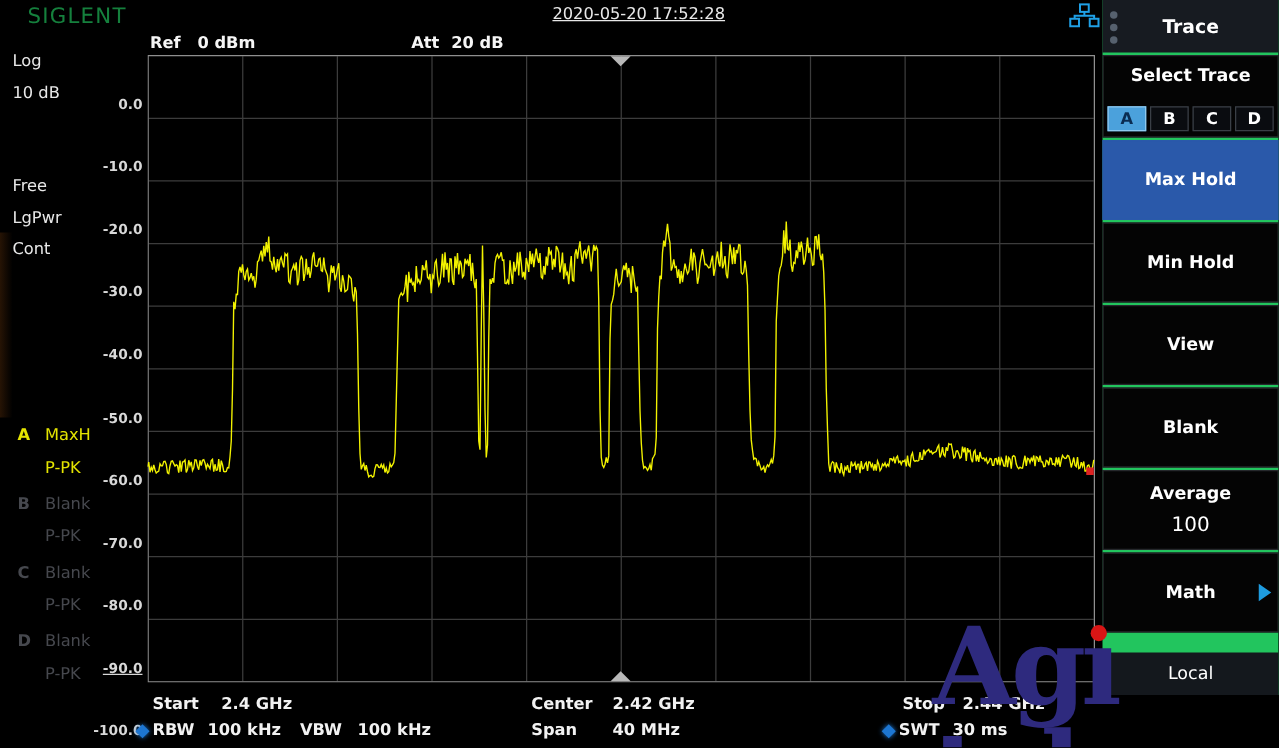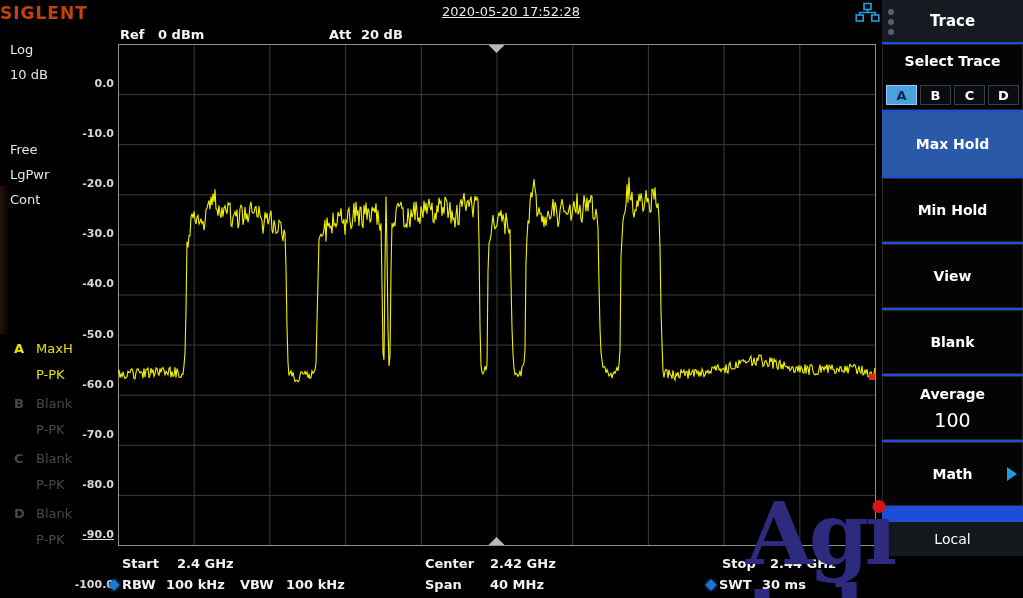--- a/index.html
+++ b/index.html
@@ -1,21 +1,21 @@
 <!DOCTYPE html>
 <html><head>
 <meta charset="utf-8">
 <style>
   html,body{margin:0;padding:0;background:#000;}
   .screen{position:relative;width:1023px;height:598px;background:#000;overflow:hidden;
           font-family:"DejaVu Sans","Liberation Sans",sans-serif;color:#fff;}
   .abs{position:absolute;white-space:nowrap;}
 
   
-  .brand{left:0;top:3px;font-size:17px;font-weight:bold;letter-spacing:1px;color:#c2410c;}
+  .brand{left:22px;top:3px;font-size:17px;font-weight:normal;letter-spacing:1px;color:#15803d;}
   .datetime{left:380px;top:4px;width:262px;text-align:center;font-size:13px;color:#e8e8e8;text-decoration:underline;}
   .lan-icon{left:855px;top:2px;}
 
   
   .hdr-lbl{font-size:13px;font-weight:bold;color:#f5f5f5;top:27px;}
 
   
   .side-lbl{left:10px;font-size:13px;color:#e8e8e8;}
   .legend{font-size:13px;color:#46484e;}
   .legend .tl{font-weight:bold;}
@@ -26,40 +26,40 @@
   .ytick{position:absolute;width:50px;left:64px;text-align:right;font-size:11px;
          font-weight:bold;color:#d8d8d8;margin-top:40px;}
 
   
   .ft{font-size:13px;font-weight:bold;color:#f2f2f2;}
   .row1{top:556px;} .row2{top:577px;}
   .dia{position:absolute;width:8px;height:8px;background:#1d76d2;transform:rotate(45deg);
        box-shadow:0 0 4px #1d76d2;}
 
   
-  .menu{position:absolute;left:882px;top:0;width:141px;height:556px;background:#1d4ed8;
+  .menu{position:absolute;left:882px;top:0;width:141px;height:556px;background:#22c55e;
         display:flex;flex-direction:column;box-sizing:border-box;}
   .menu-header{height:42px;min-height:42px;background:#171b21;position:relative;
                display:flex;align-items:center;justify-content:center;}
   .menu-dots{position:absolute;left:6px;top:9px;display:flex;flex-direction:column;gap:4px;}
   .menu-dots i{width:6px;height:6px;border-radius:50%;background:#56616e;}
   .menu-title{color:#fff;font-weight:bold;font-size:15px;}
   .select-block{height:66px;min-height:66px;margin-top:2px;background:#040404;
                 border:1px solid #26282c;box-sizing:border-box;display:flex;
                 flex-direction:column;justify-content:space-between;padding:8px 2px 4px 2px;}
   .select-lbl{text-align:center;font-weight:bold;font-size:14px;color:#fff;}
   .trace-btns{display:flex;gap:3px;padding:0 1px;}
   .tbtn{flex:1;height:20px;line-height:20px;text-align:center;font-size:13px;font-weight:bold;
         color:#fff;background:#0a0c10;border:1px solid #3a3f46;box-sizing:border-box;cursor:pointer;}
   .tbtn.sel{background:#4ba1dc;color:#0a2c52;border-color:#8fc9ef;}
   .menu-btn{height:64px;min-height:64px;margin-top:2px;background:#040404;border:1px solid #26282c;
             box-sizing:border-box;display:flex;flex-direction:column;align-items:center;
             justify-content:center;color:#fff;font-weight:bold;font-size:14px;position:relative;cursor:pointer;}
   .menu-btn.active{background:#2a59aa;border-color:#2a59aa;}
-  .menu-btn .sub{font-weight:normal;font-size:19px;margin-top:7px;}
+  .menu-btn .sub{font-weight:normal;font-size:16px;margin-top:7px;}
   .arrow{position:absolute;right:5px;top:50%;transform:translateY(-50%);width:0;height:0;
          border-left:10px solid #1e9ce0;border-top:7px solid transparent;border-bottom:7px solid transparent;}
   .local-bar{margin-top:16px;flex:1;background:#14181d;color:#fff;font-size:14px;
              display:flex;align-items:center;justify-content:center;cursor:pointer;}
 
   
   .wm{position:absolute;left:746px;top:492px;z-index:60;font-family:"DejaVu Serif","Liberation Serif",serif;
       font-weight:bold;font-size:86px;line-height:84px;letter-spacing:-4px;color:#2e2a7e;
       pointer-events:none;user-select:none;}
   .wm-i{position:relative;display:inline-block;}

